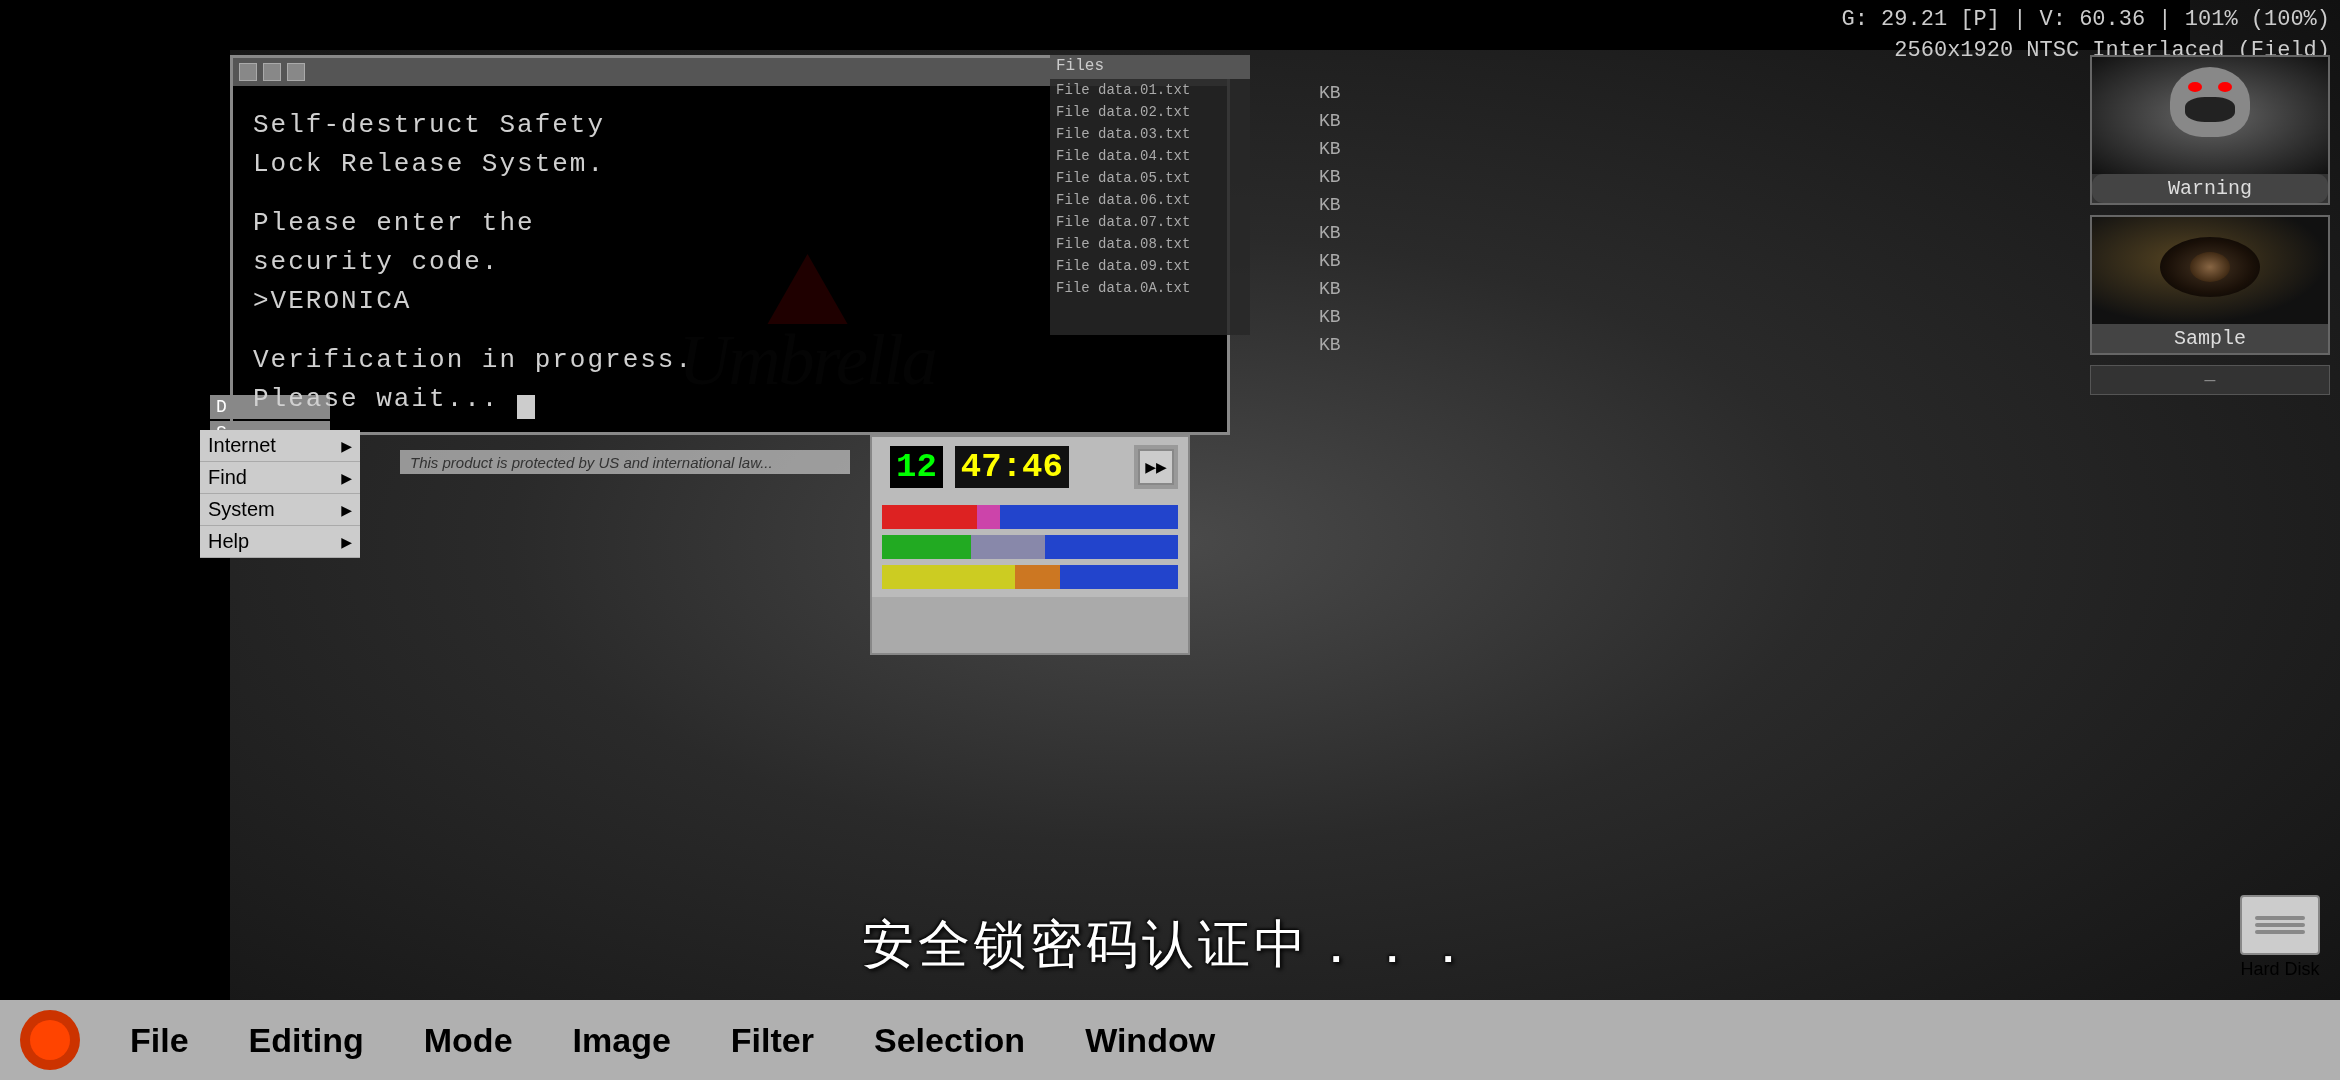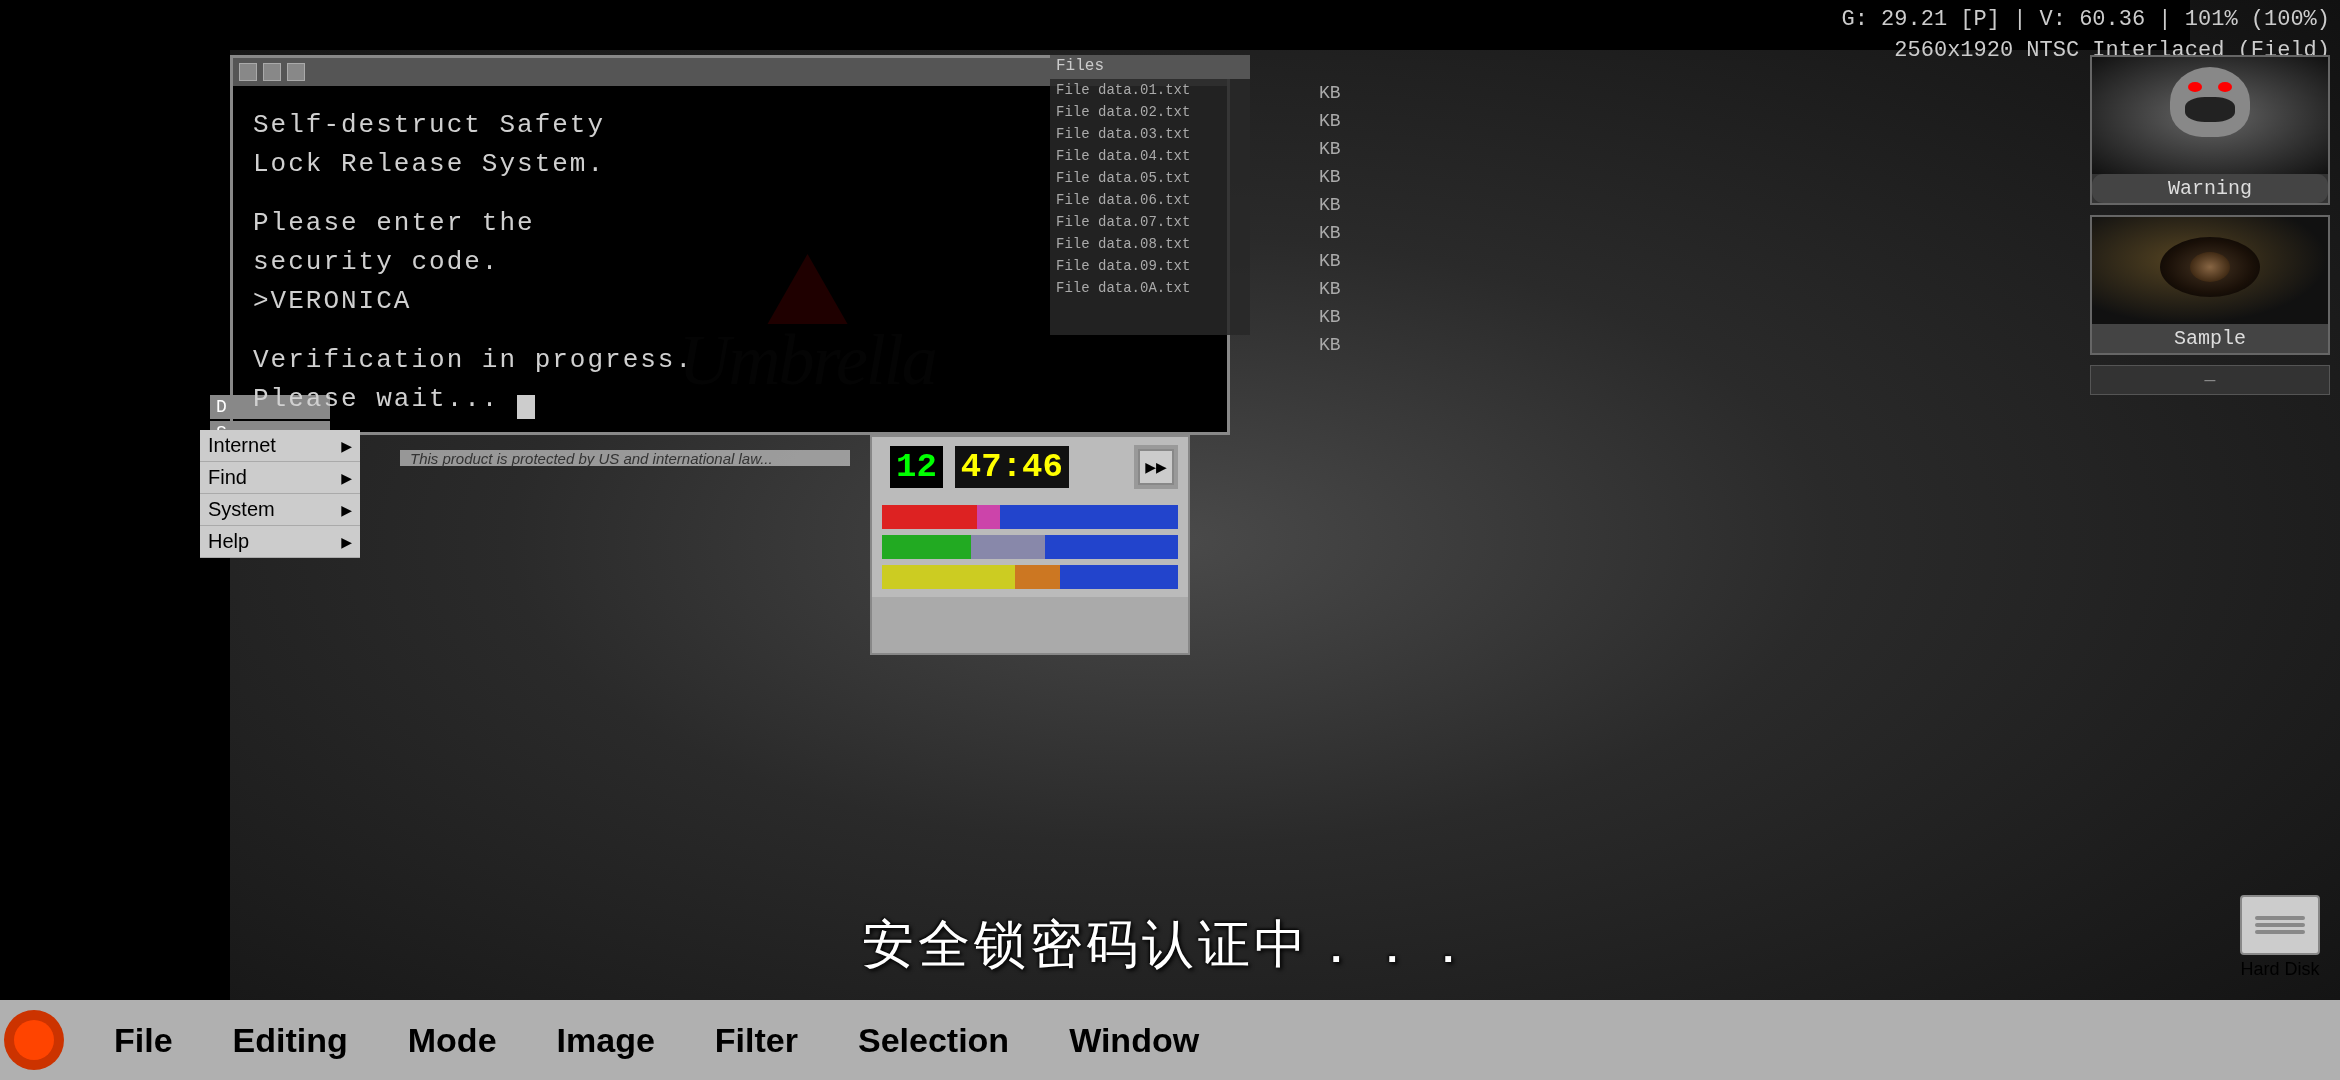--- a/index.html
+++ b/index.html
@@ -301,21 +301,21 @@
     
     .product-bar {
       position: absolute;
       top: 450px;
       left: 400px;
       width: 450px;
       height: 16px;
       background: rgba(200,200,200,0.7);
       display: flex;
       align-items: center;
-      padding: 4px 10px;
+      padding: 12px 10px;
     }
 
     .product-text {
       font-size: 15px;
       color: #333;
       font-family: Arial, sans-serif;
       font-style: italic;
     }
 
     
@@ -416,21 +416,21 @@
     
     .menu-bar {
       position: absolute;
       bottom: 0;
       left: 0;
       width: 2340px;
       height: 80px;
       background: #b0b0b0;
       display: flex;
       align-items: center;
-      padding: 0 4px;
+      padding: 0 20px;
       gap: 0;
     }
 
     .menu-logo {
       width: 60px;
       height: 60px;
       background: #cc3300;
       border-radius: 50%;
       display: flex;
       align-items: center;

